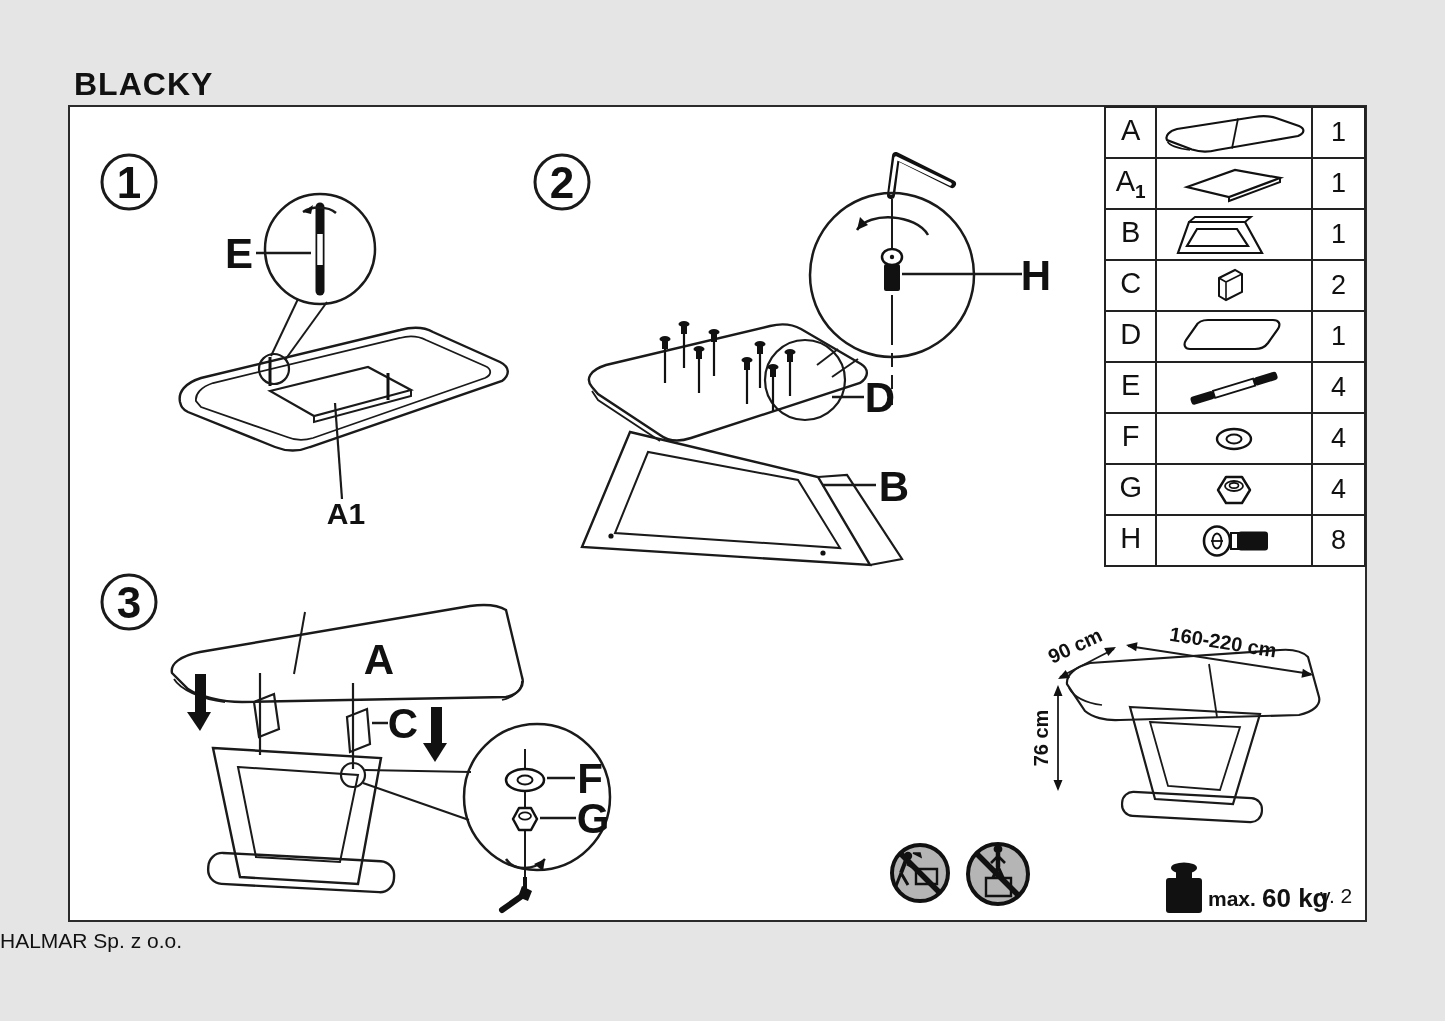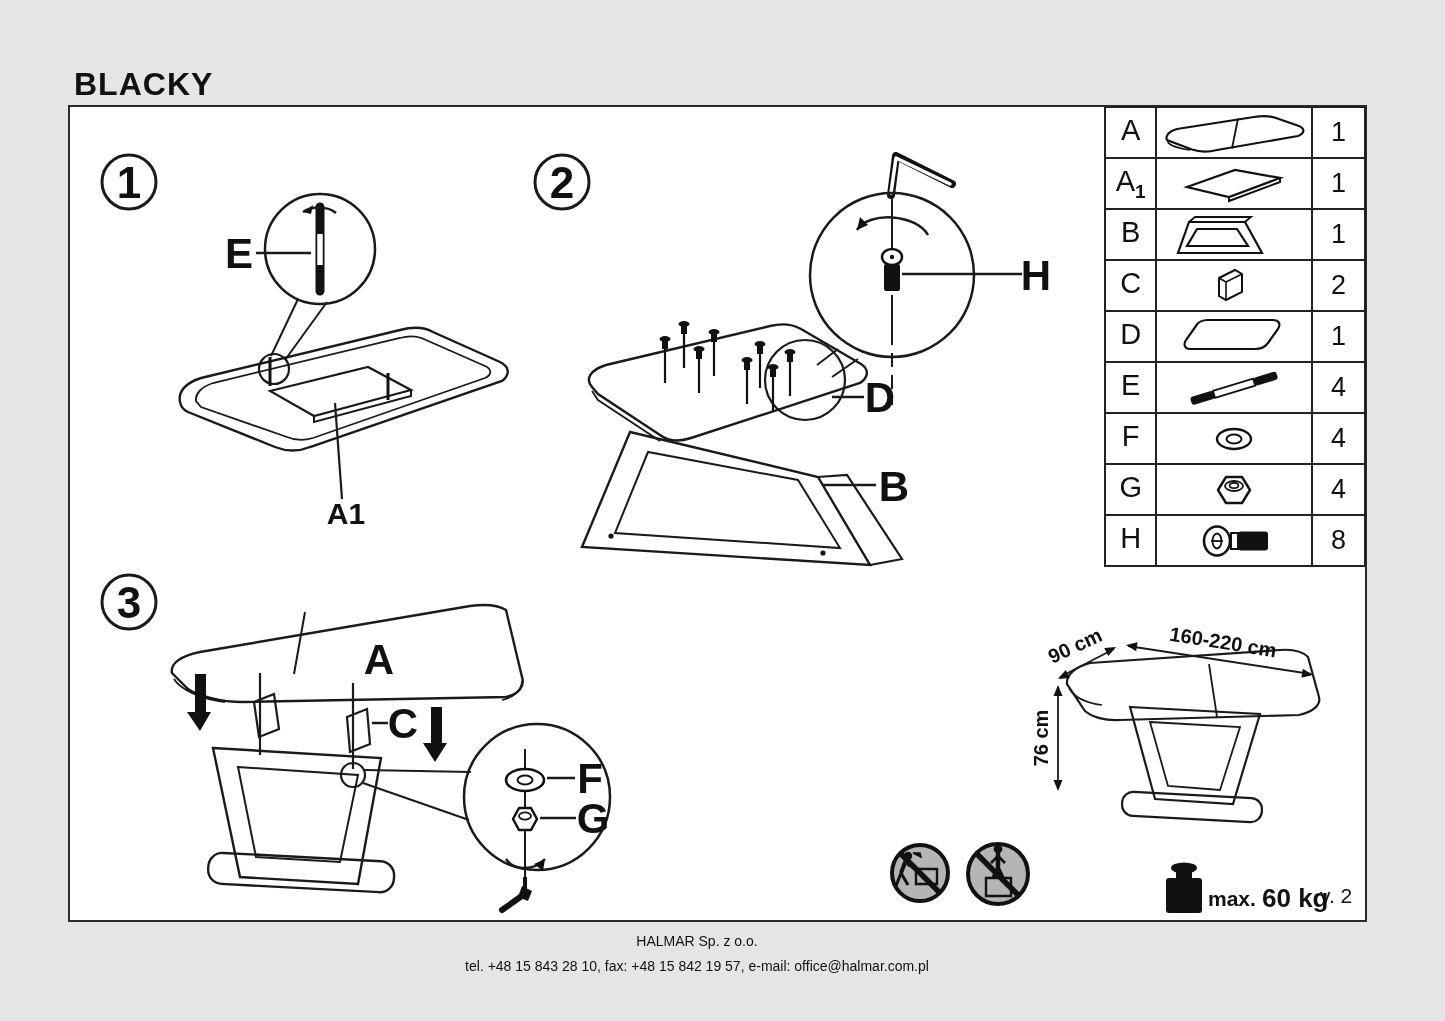--- a/index.html
+++ b/index.html
@@ -20,22 +20,22 @@
   .ptable sub{font-size:19px;font-weight:bold;}
   .picon{display:block;margin:0 auto;}
   
   .num{font:700 44px "Liberation Sans",sans-serif;fill:#111;}
   .lblL{font:700 42px "Liberation Sans",sans-serif;fill:#111;}
   .lblM{font:700 30px "Liberation Sans",sans-serif;fill:#111;}
   .dimT{font:700 20px "Liberation Sans",sans-serif;fill:#111;}
   .maxT{font:700 21px "Liberation Sans",sans-serif;fill:#111;}
   .kgT{font:700 26px "Liberation Sans",sans-serif;fill:#111;}
   .verT{font:400 21px "Liberation Sans",sans-serif;fill:#111;}
-  #footer{position:absolute;left:0px;top:929px;width:1394px;text-align:center;
-          font-size:14px;line-height:24.5px;color:#111;}
+  #footer{position:absolute;left:0px;top:929px;width:1394px;text-align:left;
+          font-size:21px;line-height:24.5px;color:#111;}
   .ln{stroke:#1a1a1a;fill:none;}
 </style>
 </head>
 <body>
 
 <div id="page">
 
   <div id="title">BLACKY</div>
 
   <div id="mainbox">
@@ -398,16 +398,15 @@
               </svg>
           </td>
           <td class="c-qty">8</td>
         </tr>
       </tbody>
     </table>
   </div>
 
   <div id="footer">
     <div>HALMAR Sp. z o.o.</div>
-    <div>tel. +48 15 843 28 10, fax: +48 15 842 19 57, e-mail: office@halmar.com.pl</div>
   </div>
 
 </div>
 
 </body></html>

